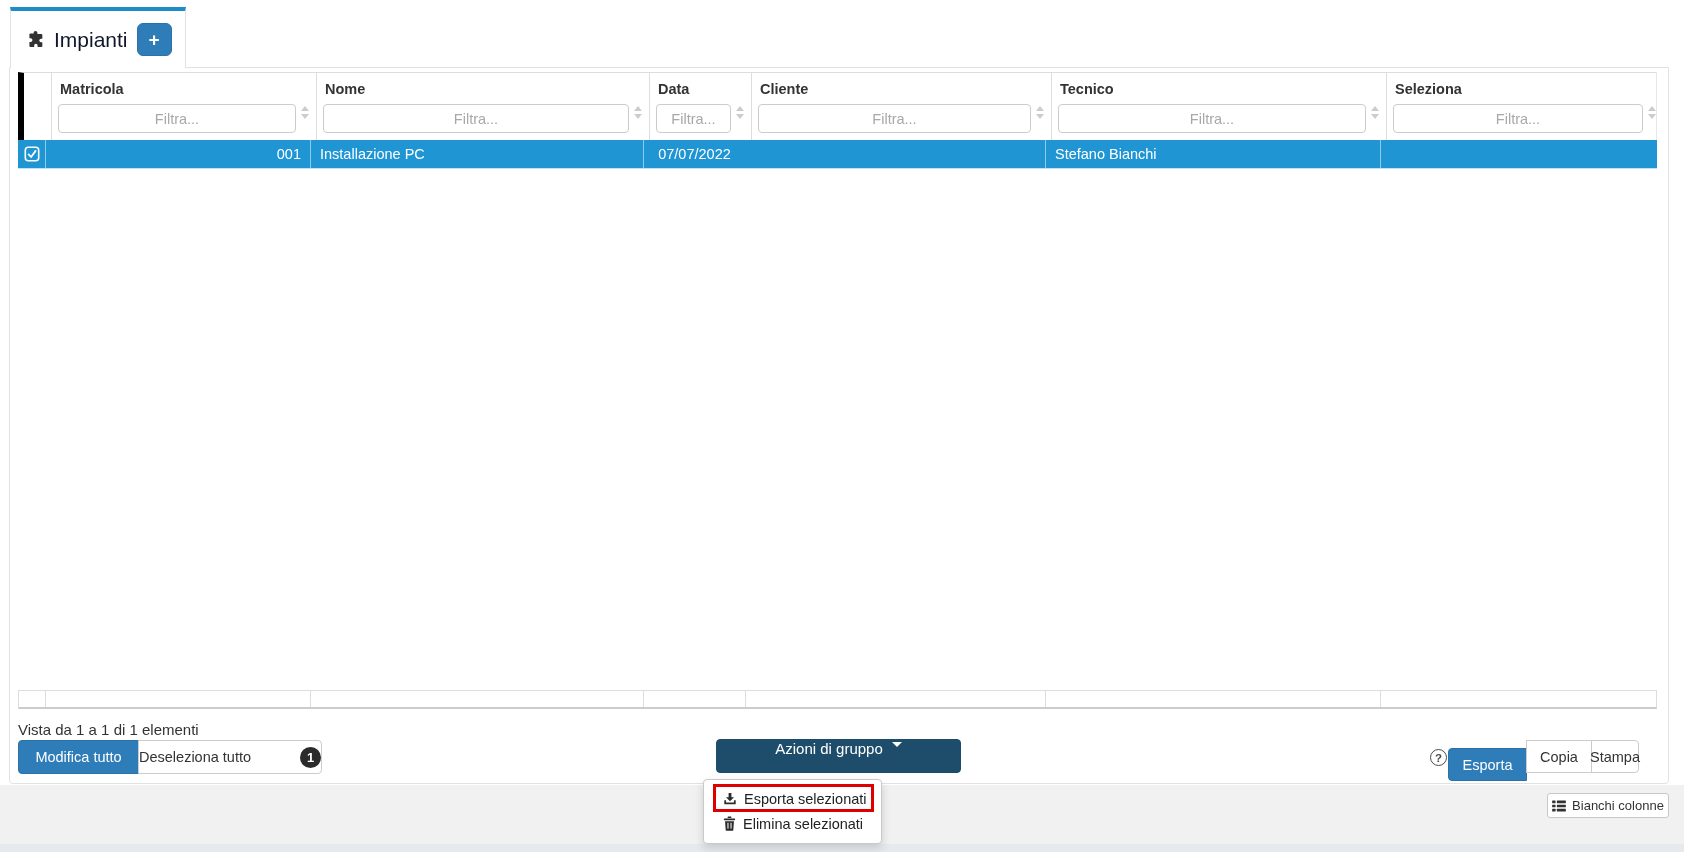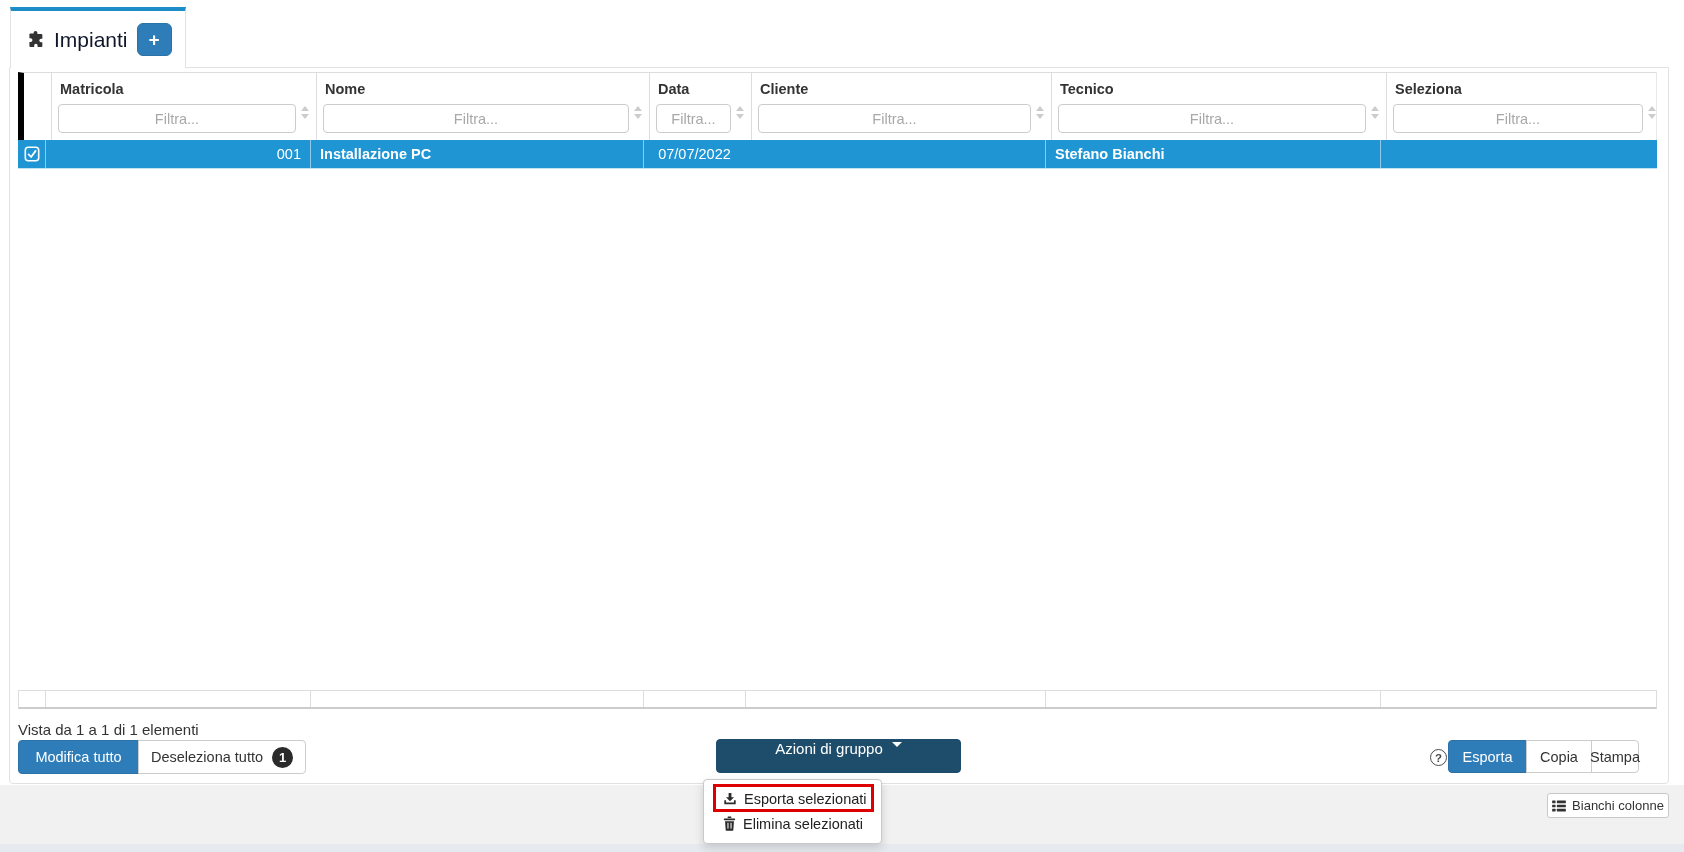--- a/index.html
+++ b/index.html
@@ -41,52 +41,52 @@
   .sort i{display:block;width:0;height:0;border-left:4px solid transparent;border-right:4px solid transparent;}
   .sort .up{border-bottom:5px solid #ccc;margin-bottom:3px;}
   .sort .dn{border-top:5px solid #ccc;}
 
   
   .trow{position:absolute;left:18px;top:140px;width:1639px;height:29px;background:var(--selected-row,#1f95d4);
         border-bottom:1px solid #bfe3f5;cursor:pointer;}
   .tcell{position:absolute;top:0;height:28px;line-height:28px;color:#fff;font-size:14.5px;white-space:nowrap;overflow:hidden;
          border-left:1px solid rgba(255,255,255,.5);}
   .tcell.first{border-left:none;}
-  .al{padding-left:9px;text-align:left;font-weight:bold;}
+  .al{padding-left:9px;text-align:left;}
   .ar{padding-right:9px;text-align:right;}
   .ac{text-align:center;}
   .cb-cell{display:flex;align-items:center;justify-content:center;}
 
   
   .tfoot{position:absolute;left:18px;top:690px;width:1639px;height:19px;background:#fff;
          border:1px solid #ddd;border-bottom:2px solid #ccc;}
   .fcell{position:absolute;top:0;height:16px;border-left:1px solid #ddd;}
   .fcell.first{border-left:none;}
 
   .summary{position:absolute;left:18px;top:721px;font-size:15px;color:#333;}
 
   
   .btn{display:flex;align-items:center;justify-content:center;font-size:14.5px;color:#333;background:#fff;
        border:1px solid #ccc;height:34px;cursor:pointer;font-family:"Liberation Sans",sans-serif;}
   .btn-select-all{position:absolute;left:18px;top:740px;width:121px;background:var(--accent-blue,#2e7cb8);
                   border-color:#2a72a8;color:#fff;border-radius:4px 0 0 4px;}
-  .btn-deselect-all{position:absolute;left:138px;top:740px;width:168px;border-radius:0 4px 4px 0;gap:9px;}
+  .btn-deselect-all{position:absolute;left:138px;top:740px;width:184px;border-radius:0 4px 4px 0;gap:9px;justify-content:space-between;}
   .badge{width:21px;height:21px;border-radius:50%;background:var(--badge,#2b2b2b);color:#fff;font-size:13px;font-weight:700;
          display:flex;align-items:center;justify-content:center;}
 
   .btn-group-actions{position:absolute;left:716px;top:739px;width:245px;height:34px;background:var(--dark-button,#1e4d6b);
                      border:1px solid var(--dark-button,#1e4d6b);border-radius:4px;color:#fff;font-size:15px;
                      display:flex;align-items:flex-start;justify-content:center;gap:9px;cursor:pointer;}
   .caret{width:0;height:0;border-left:5px solid transparent;border-right:5px solid transparent;border-top:5px solid #fff;margin-top:2px;}
 
   .help{position:absolute;left:1430px;top:749px;width:17px;height:17px;border:1.5px solid #4a4a4a;border-radius:50%;
         color:#4a4a4a;font-size:11.5px;font-weight:700;display:flex;align-items:center;justify-content:center;cursor:pointer;}
   .export-group{position:absolute;left:1448px;top:740px;display:flex;}
   .export-group .btn{height:33px;margin-left:-1px;}
-  .btn-export{width:79px;background:var(--accent-blue,#2e7cb8);border-color:#2a72a8;color:#fff;border-radius:4px 0 0 4px;margin-left:0!important;}
+  .btn-export{width:79px;background:var(--accent-blue,#2e7cb8);border-color:#2a72a8;color:#fff;border-radius:4px 0 0 4px;margin-left:0!important;margin-top:8px;}
   .btn-copy{width:66px;}
   .btn-print{width:48px;border-radius:0 4px 4px 0;}
 
   .btn-modify{position:absolute;left:1547px;top:793px;width:122px;height:25px;font-size:13px;border-color:#c8c8c8;
               border-radius:3px;gap:6px;}
 
   
   .dropdown{position:absolute;left:703px;top:779px;width:179px;background:#fff;border:1px solid #c9c9c9;border-radius:4px;
             padding:6px 0 7px;box-shadow:0 4px 10px rgba(0,0,0,.15);z-index:10;}
   .ditem{position:relative;height:25px;display:flex;align-items:center;gap:7px;padding-left:19px;font-size:14.5px;color:#222;cursor:pointer;}

